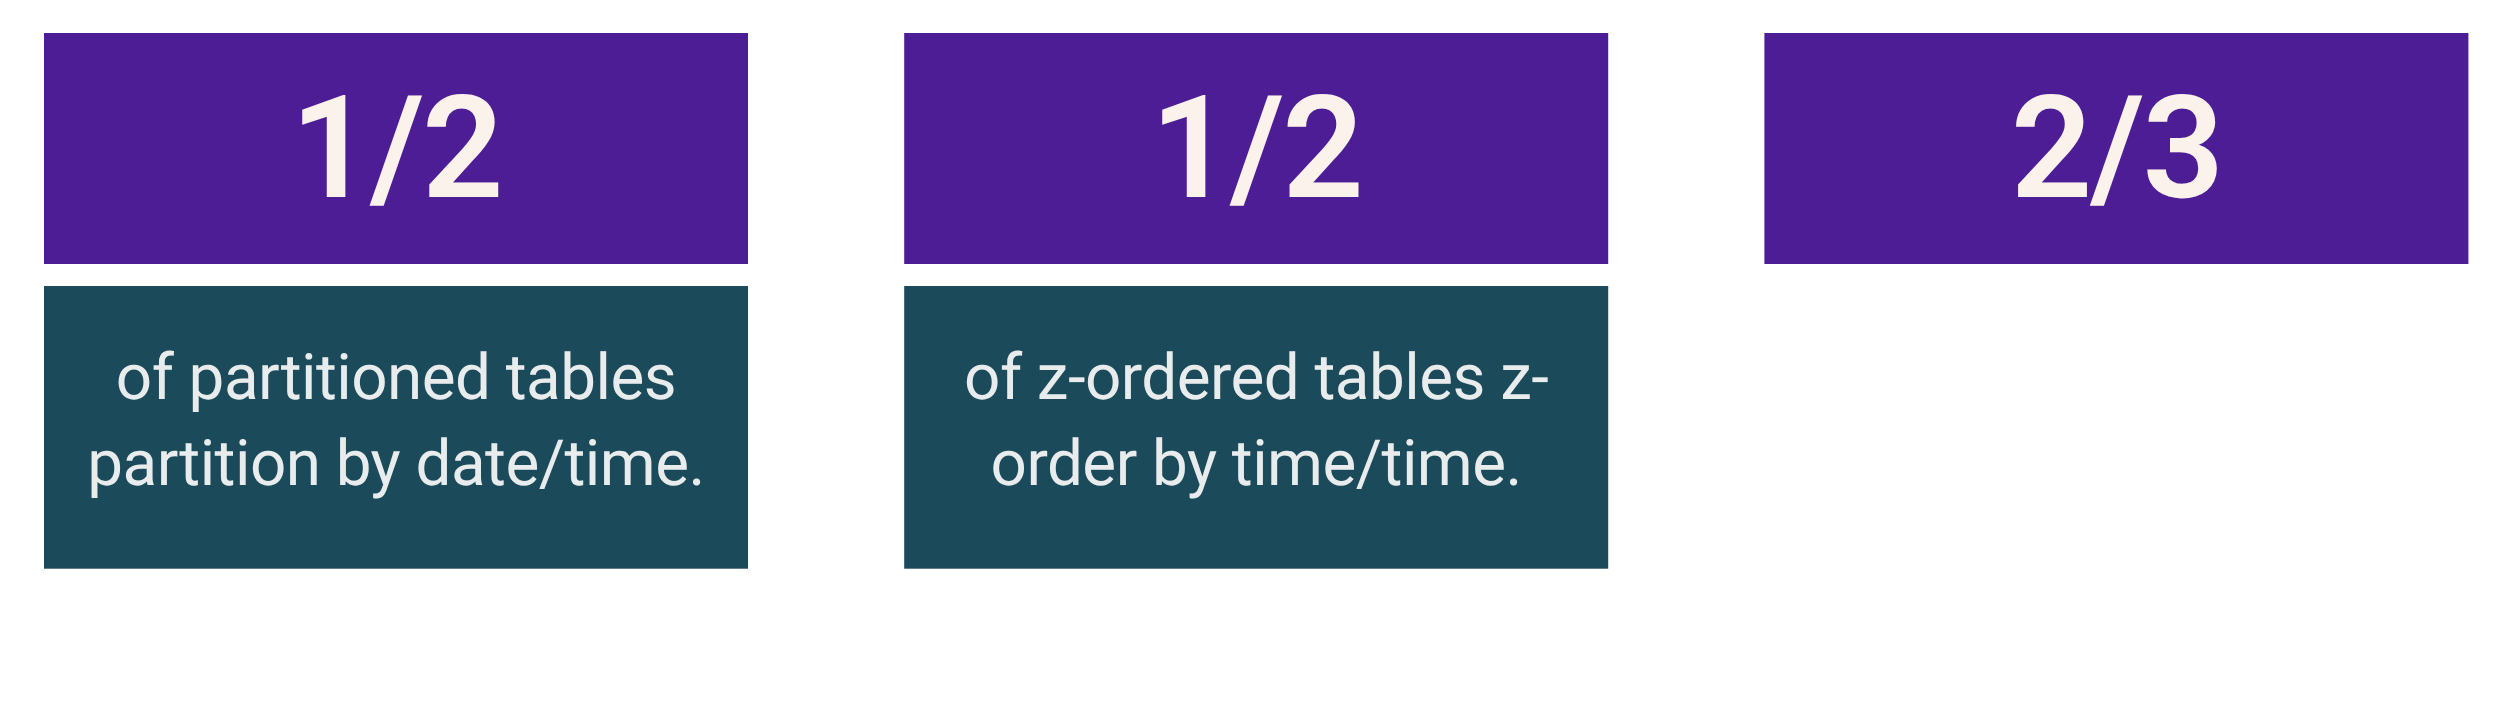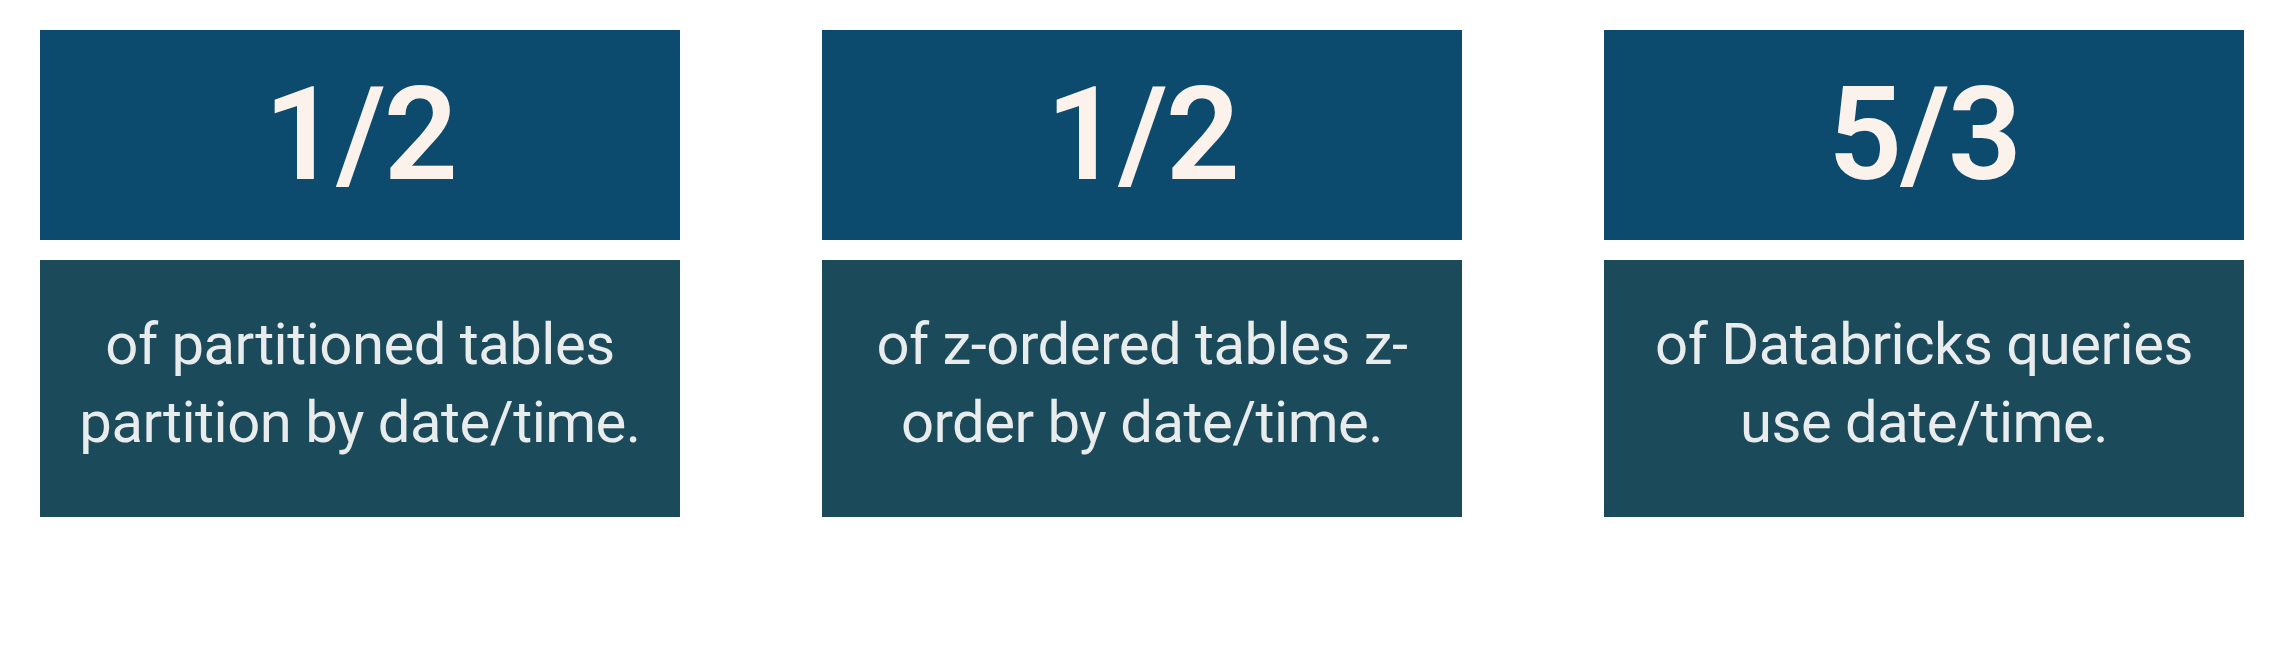--- a/index.html
+++ b/index.html
@@ -18,21 +18,21 @@
       height: 658px;
       gap: 140px;
     }
     .stat-card {
       flex: 1;
       display: flex;
       flex-direction: column;
       max-width: 640px;
     }
     .stat-header {
-      background: #0c4a6e;
+      background: #4c1d95;
       color: #FBF2EB;
       font-size: 130px;
       font-weight: 600;
       text-align: center;
       padding: 40px 20px;
       line-height: 1;
       letter-spacing: -2px;
     }
     .stat-body {
       background: #1B4A5A;
@@ -49,19 +49,18 @@
 </head>
 <body>
 
 <div class="stat-card">
   <div class="stat-header">1/2</div>
   <div class="stat-body">of partitioned tables partition by date/time.</div>
 </div>
 
 <div class="stat-card">
   <div class="stat-header">1/2</div>
-  <div class="stat-body">of z-ordered tables z-order by date/time.</div>
+  <div class="stat-body">of z-ordered tables z-order by time/time.</div>
 </div>
 
 <div class="stat-card">
-  <div class="stat-header">5/3</div>
-  <div class="stat-body">of Databricks queries use date/time.</div>
+  <div class="stat-header">2/3</div>
 </div>
 
 </body></html>

